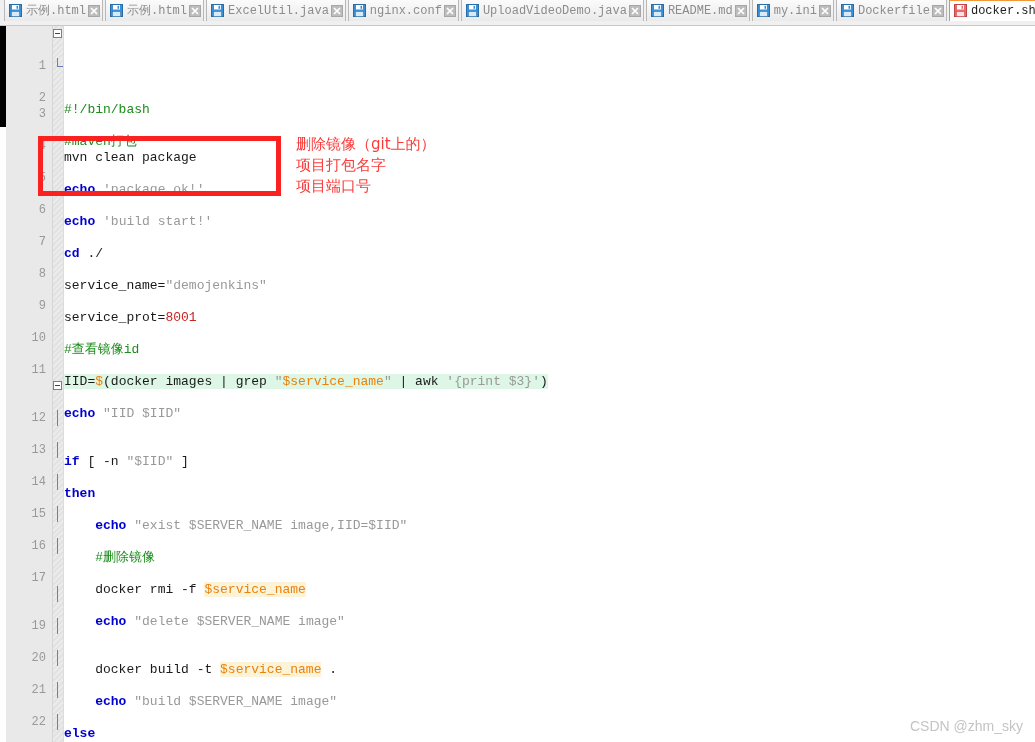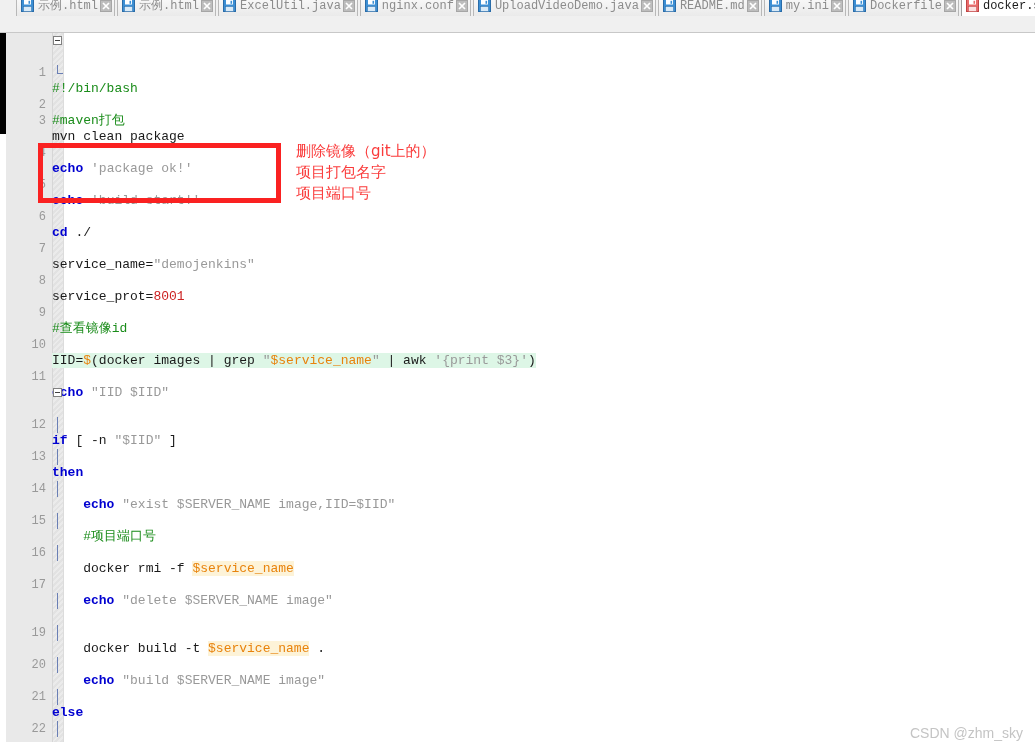--- a/index.html
+++ b/index.html
@@ -15,21 +15,21 @@
     position: relative;
   }
 
   
   .tabbar {
     height: 26px;
     background: #f0f0f0;
     border-bottom: 1px solid #c8c8c8;
     display: flex;
     align-items: flex-end;
-    padding: 16px;
+    padding: 4px;
     box-sizing: border-box;
     position: relative;
   }
   .tab {
     display: flex;
     align-items: center;
     height: 22px;
     margin-right: 2px;
     padding: 0 2px 0 4px;
     background: linear-gradient(#fbfbfb, #eaeaea);
@@ -119,23 +119,24 @@
     position: absolute;
     left: 6px;
     width: 40px;
     text-align: right;
     color: #999999;
     font-size: 12px;
     line-height: 16px;
   }
   .row .txt {
     position: absolute;
-    left: 52px;
+    left: 64px;
     line-height: 16px;
     color: #1a1a1a;
+    margin-top: 28px;
   }
 
   
   .fold {
     position: absolute;
     left: 53px;
     top: 3px;
     width: 9px; height: 9px;
     border: 1px solid #808080;
     background: #ffffff;
@@ -418,21 +419,21 @@
 
     <div class="row" style="top:208px">
       <div class="vline"></div>
       <span class="ln">14</span>
       <span class="txt">    <span class="kw">echo</span> <span class="str">"exist $SERVER_NAME image,IID=$IID"</span></span>
     </div>
 
     <div class="row" style="top:224px">
       <div class="vline"></div>
       <span class="ln">15</span>
-      <span class="txt">    <span class="cmt">#项目端口号</span></span>
+      <span class="txt">    <span class="cmt">#删除镜像</span></span>
     </div>
 
     <div class="row" style="top:240px">
       <div class="vline"></div>
       <span class="ln">16</span>
       <span class="txt">    <span class="plain">docker rmi -f </span><span class="var">$service_name</span></span>
     </div>
 
     <div class="row" style="top:256px">
       <div class="vline"></div>

